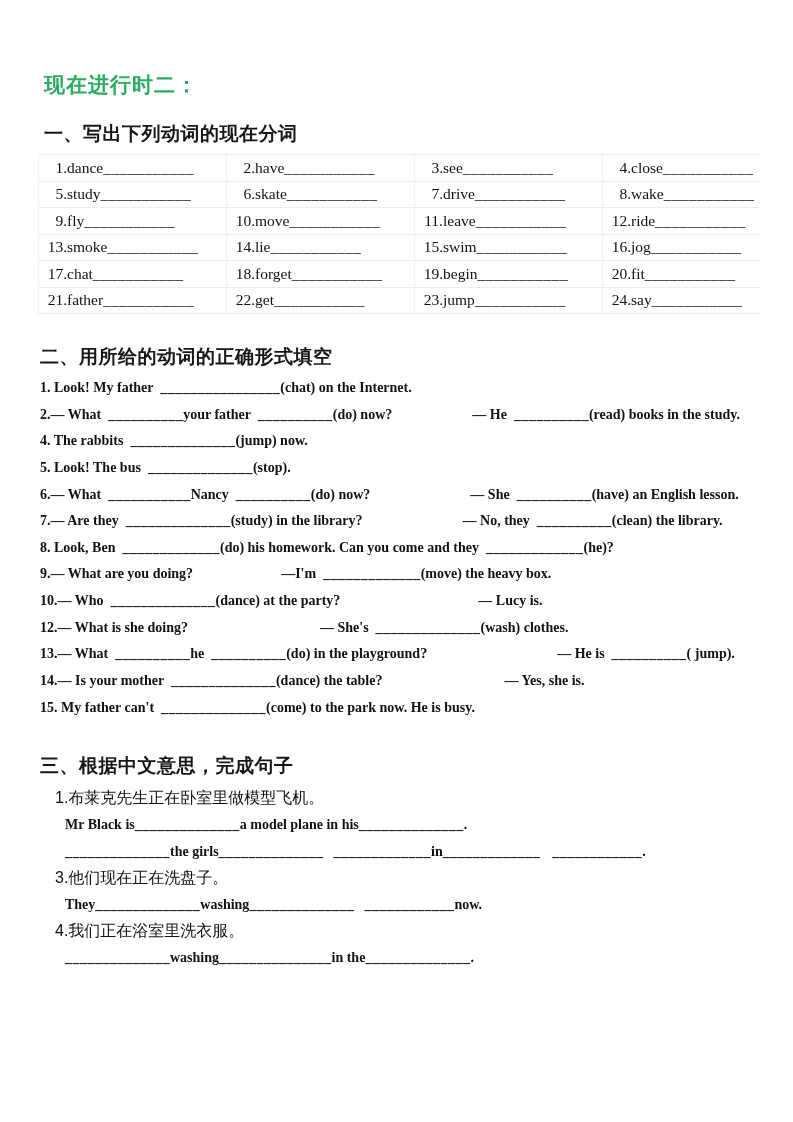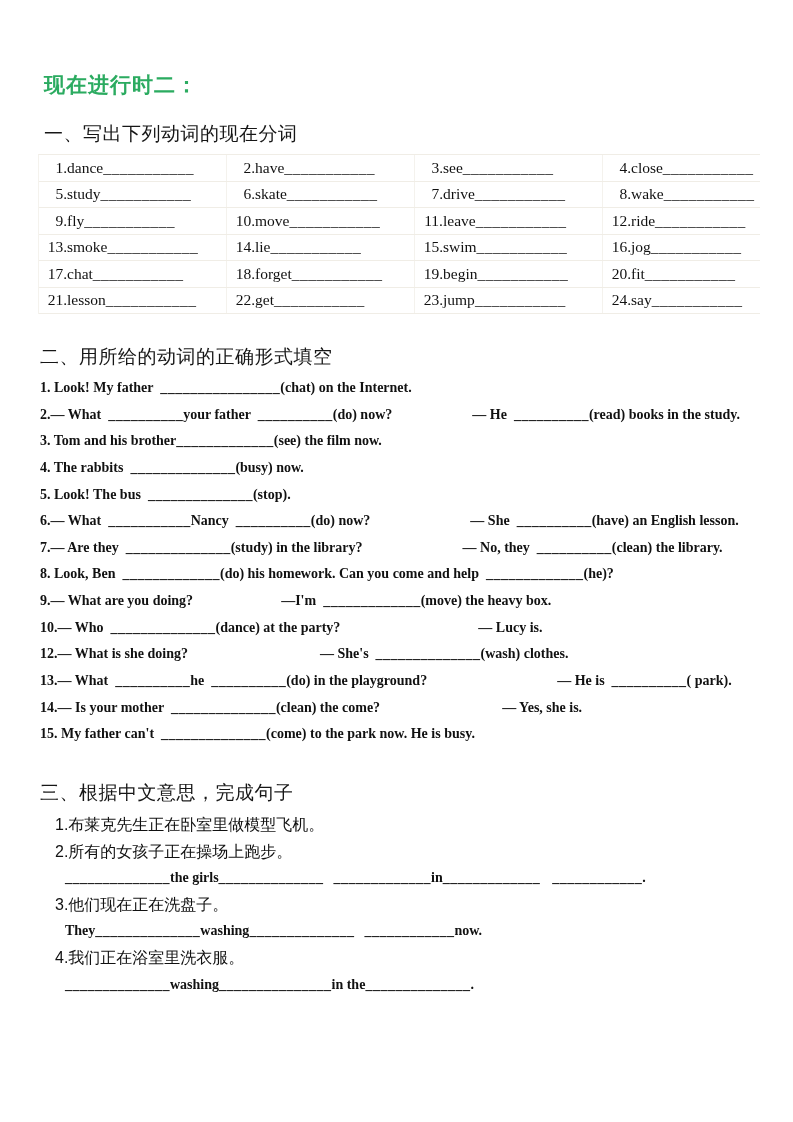--- a/index.html
+++ b/index.html
@@ -5,21 +5,21 @@
   * { margin:0; padding:0; box-sizing:border-box; }
   html,body { background:#ffffff; }
   .page {
     width:760px; height:1122px; background:#fff; overflow:hidden;
     font-family:"Liberation Serif", serif; color:#111; position:relative;
   }
   .title {
     font-family:"Liberation Sans", sans-serif; font-weight:bold;
     font-size:21px; margin:71px 0 0 44px; color:#2bab60; letter-spacing:1px;
   }
-  .h { font-family:"Liberation Sans", sans-serif; font-weight:normal;
+  .h { font-family:"Liberation Sans", sans-serif; font-weight:bold;
        font-size:19px; color:#161616; letter-spacing:0.5px; }
   .sec1-h { margin:22px 0 0 44px; }
   .sec2-h { margin:30px 0 0 40px; }
   .sec3-h { margin:32px 0 0 40px; }
 
   .vtable { margin:7px 0 0 38px; width:753px;
             border-top:1px solid #f0ede6; border-left:1px solid #f4f2ed; }
   .vrow { display:flex; height:26.5px; border-bottom:1px solid #f0ede6; }
   .vcell { width:25%; display:flex; align-items:center;
            border-right:1px solid #f4f2ed; font-size:15.5px; }
@@ -152,21 +152,21 @@
         </div>
         <div class="vcell">
           <span class="vnum">20.</span>
           <span class="vword">fit</span>
           <span class="blank">___________</span>
         </div>
       </div>
       <div class="vrow">
         <div class="vcell">
           <span class="vnum">21.</span>
-          <span class="vword">lesson</span>
+          <span class="vword">father</span>
           <span class="blank">___________</span>
         </div>
         <div class="vcell">
           <span class="vnum">22.</span>
           <span class="vword">get</span>
           <span class="blank">___________</span>
         </div>
         <div class="vcell">
           <span class="vnum">23.</span>
           <span class="vword">jump</span>
@@ -177,37 +177,36 @@
           <span class="vword">say</span>
           <span class="blank">___________</span>
         </div>
       </div>
     </div>
 
   <div class="h sec2-h">二、用所给的动词的正确形式填空</div>
   <div class="s2">
       <div class="line"><span>1. Look! My father  </span><span class="blank">________________</span><span>(chat) on the Internet.</span></div>
       <div class="line"><span>2.— What  </span><span class="blank">__________</span><span>your father  </span><span class="blank">__________</span><span>(do) now?</span><span class="gap" style="width: 80px;"></span><span>— He  </span><span class="blank">__________</span><span>(read) books in the study.</span></div>
-      <div class="line"><span>3. Tom and his brother</span><span class="blank">_____________</span><span>(see) the film now.</span></div>
-      <div class="line"><span>4. The rabbits  </span><span class="blank">______________</span><span>(busy) now.</span></div>
+      <div class="line"><span>4. The rabbits  </span><span class="blank">______________</span><span>(jump) now.</span></div>
       <div class="line"><span>5. Look! The bus  </span><span class="blank">______________</span><span>(stop).</span></div>
       <div class="line"><span>6.— What  </span><span class="blank">___________</span><span>Nancy  </span><span class="blank">__________</span><span>(do) now?</span><span class="gap" style="width: 100px;"></span><span>— She  </span><span class="blank">__________</span><span>(have) an English lesson.</span></div>
       <div class="line"><span>7.— Are they  </span><span class="blank">______________</span><span>(study) in the library?</span><span class="gap" style="width: 100px;"></span><span>— No, they  </span><span class="blank">__________</span><span>(clean) the library.</span></div>
-      <div class="line"><span>8. Look, Ben  </span><span class="blank">_____________</span><span>(do) his homework. Can you come and help  </span><span class="blank">_____________</span><span>(he)?</span></div>
+      <div class="line"><span>8. Look, Ben  </span><span class="blank">_____________</span><span>(do) his homework. Can you come and they  </span><span class="blank">_____________</span><span>(he)?</span></div>
       <div class="line"><span>9.— What are you doing?</span><span class="gap" style="width: 88px;"></span><span>—I'm  </span><span class="blank">_____________</span><span>(move) the heavy box.</span></div>
       <div class="line"><span>10.— Who  </span><span class="blank">______________</span><span>(dance) at the party?</span><span class="gap" style="width: 138px;"></span><span>— Lucy is.</span></div>
       <div class="line"><span>12.— What is she doing?</span><span class="gap" style="width: 132px;"></span><span>— She's  </span><span class="blank">______________</span><span>(wash) clothes.</span></div>
-      <div class="line"><span>13.— What  </span><span class="blank">__________</span><span>he  </span><span class="blank">__________</span><span>(do) in the playground?</span><span class="gap" style="width: 130px;"></span><span>— He is  </span><span class="blank">__________</span><span>( park).</span></div>
-      <div class="line"><span>14.— Is your mother  </span><span class="blank">______________</span><span>(clean) the come?</span><span class="gap" style="width: 122px;"></span><span>— Yes, she is.</span></div>
+      <div class="line"><span>13.— What  </span><span class="blank">__________</span><span>he  </span><span class="blank">__________</span><span>(do) in the playground?</span><span class="gap" style="width: 130px;"></span><span>— He is  </span><span class="blank">__________</span><span>( jump).</span></div>
+      <div class="line"><span>14.— Is your mother  </span><span class="blank">______________</span><span>(dance) the table?</span><span class="gap" style="width: 122px;"></span><span>— Yes, she is.</span></div>
       <div class="line"><span>15. My father can't  </span><span class="blank">______________</span><span>(come) to the park now. He is busy.</span></div>
     </div>
 
   <div class="h sec3-h">三、根据中文意思，完成句子</div>
   <div class="s3">
       <div class="cnline">1.布莱克先生正在卧室里做模型飞机。</div>
-      <div class="cnline">2.所有的女孩子正在操场上跑步。</div>
+      <div class="line enline"><span>Mr Black is</span><span class="blank">______________</span><span>a model plane in his</span><span class="blank">______________</span><span>.</span></div>
       <div class="line enline"><span class="blank">______________</span><span>the girls</span><span class="blank">______________</span><span class="gap" style="width: 10px;"></span><span class="blank">_____________</span><span>in</span><span class="blank">_____________</span><span class="gap" style="width: 12px;"></span><span class="blank">____________</span><span>.</span></div>
       <div class="cnline">3.他们现在正在洗盘子。</div>
       <div class="line enline"><span>They</span><span class="blank">______________</span><span>washing</span><span class="blank">______________</span><span class="gap" style="width: 10px;"></span><span class="blank">____________</span><span>now.</span></div>
       <div class="cnline">4.我们正在浴室里洗衣服。</div>
       <div class="line enline"><span class="blank">______________</span><span>washing</span><span class="blank">_______________</span><span>in the</span><span class="blank">______________</span><span>.</span></div>
     </div>
 </div>
 
 </body></html>

